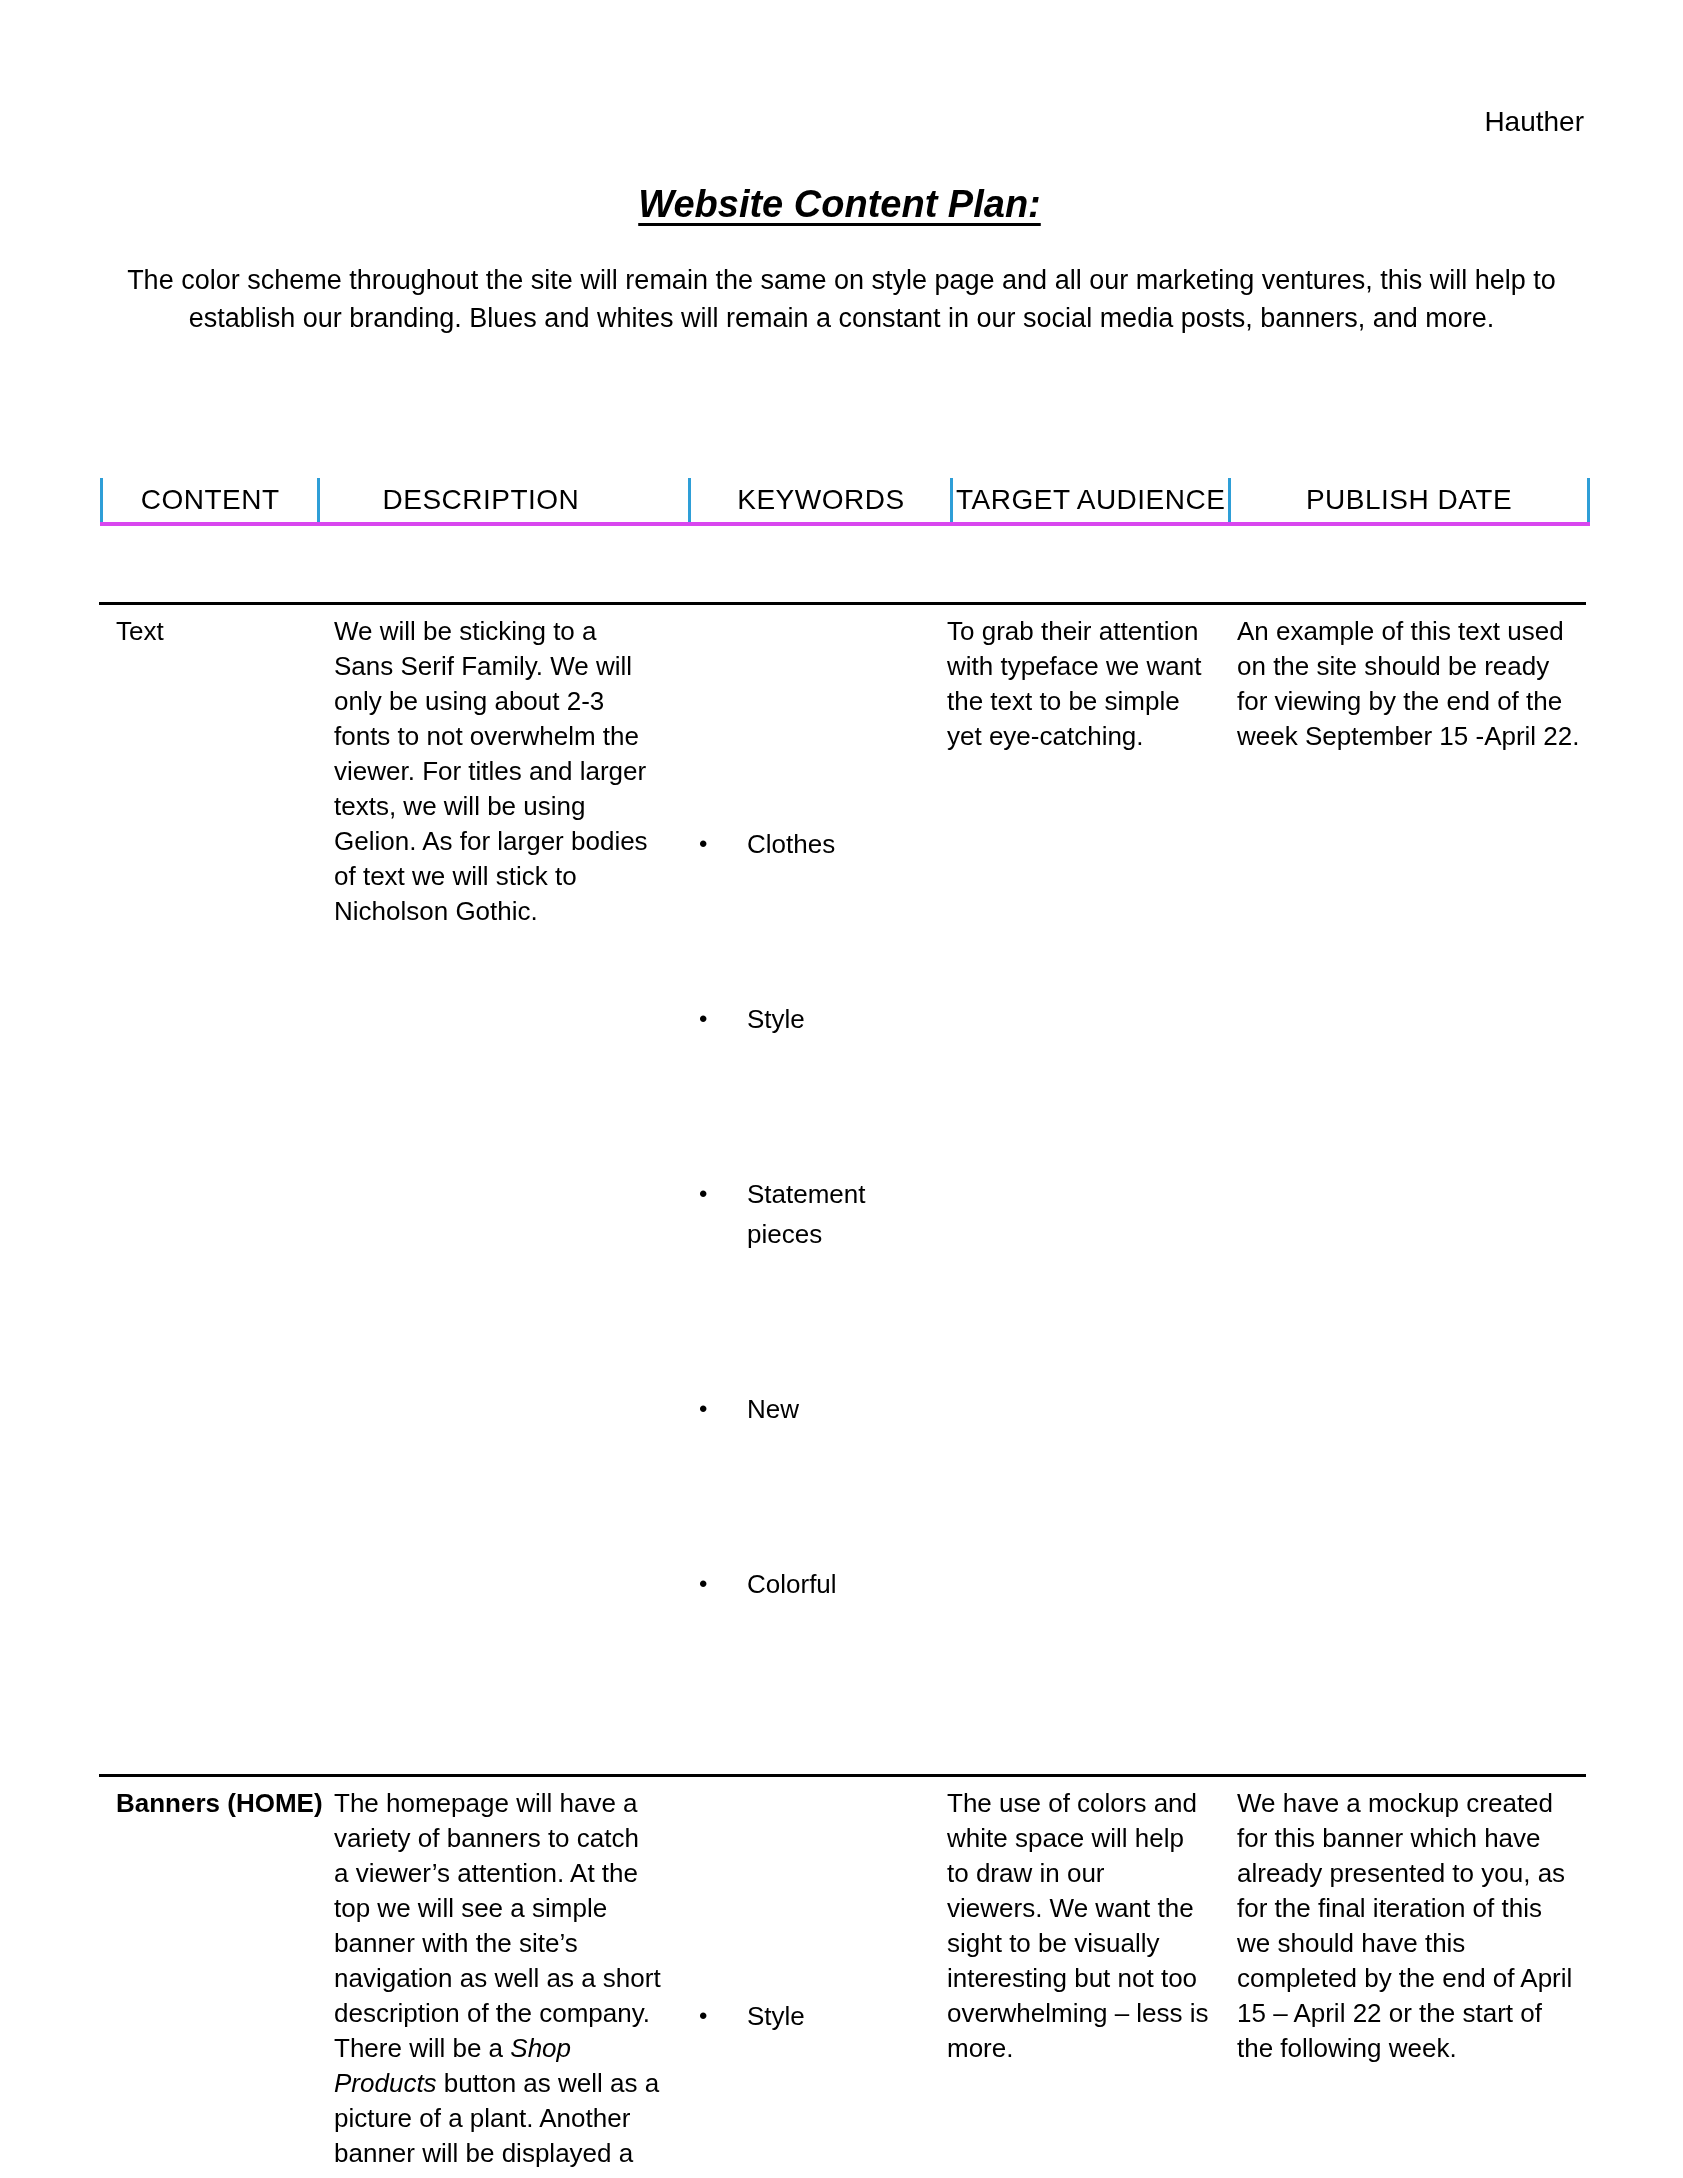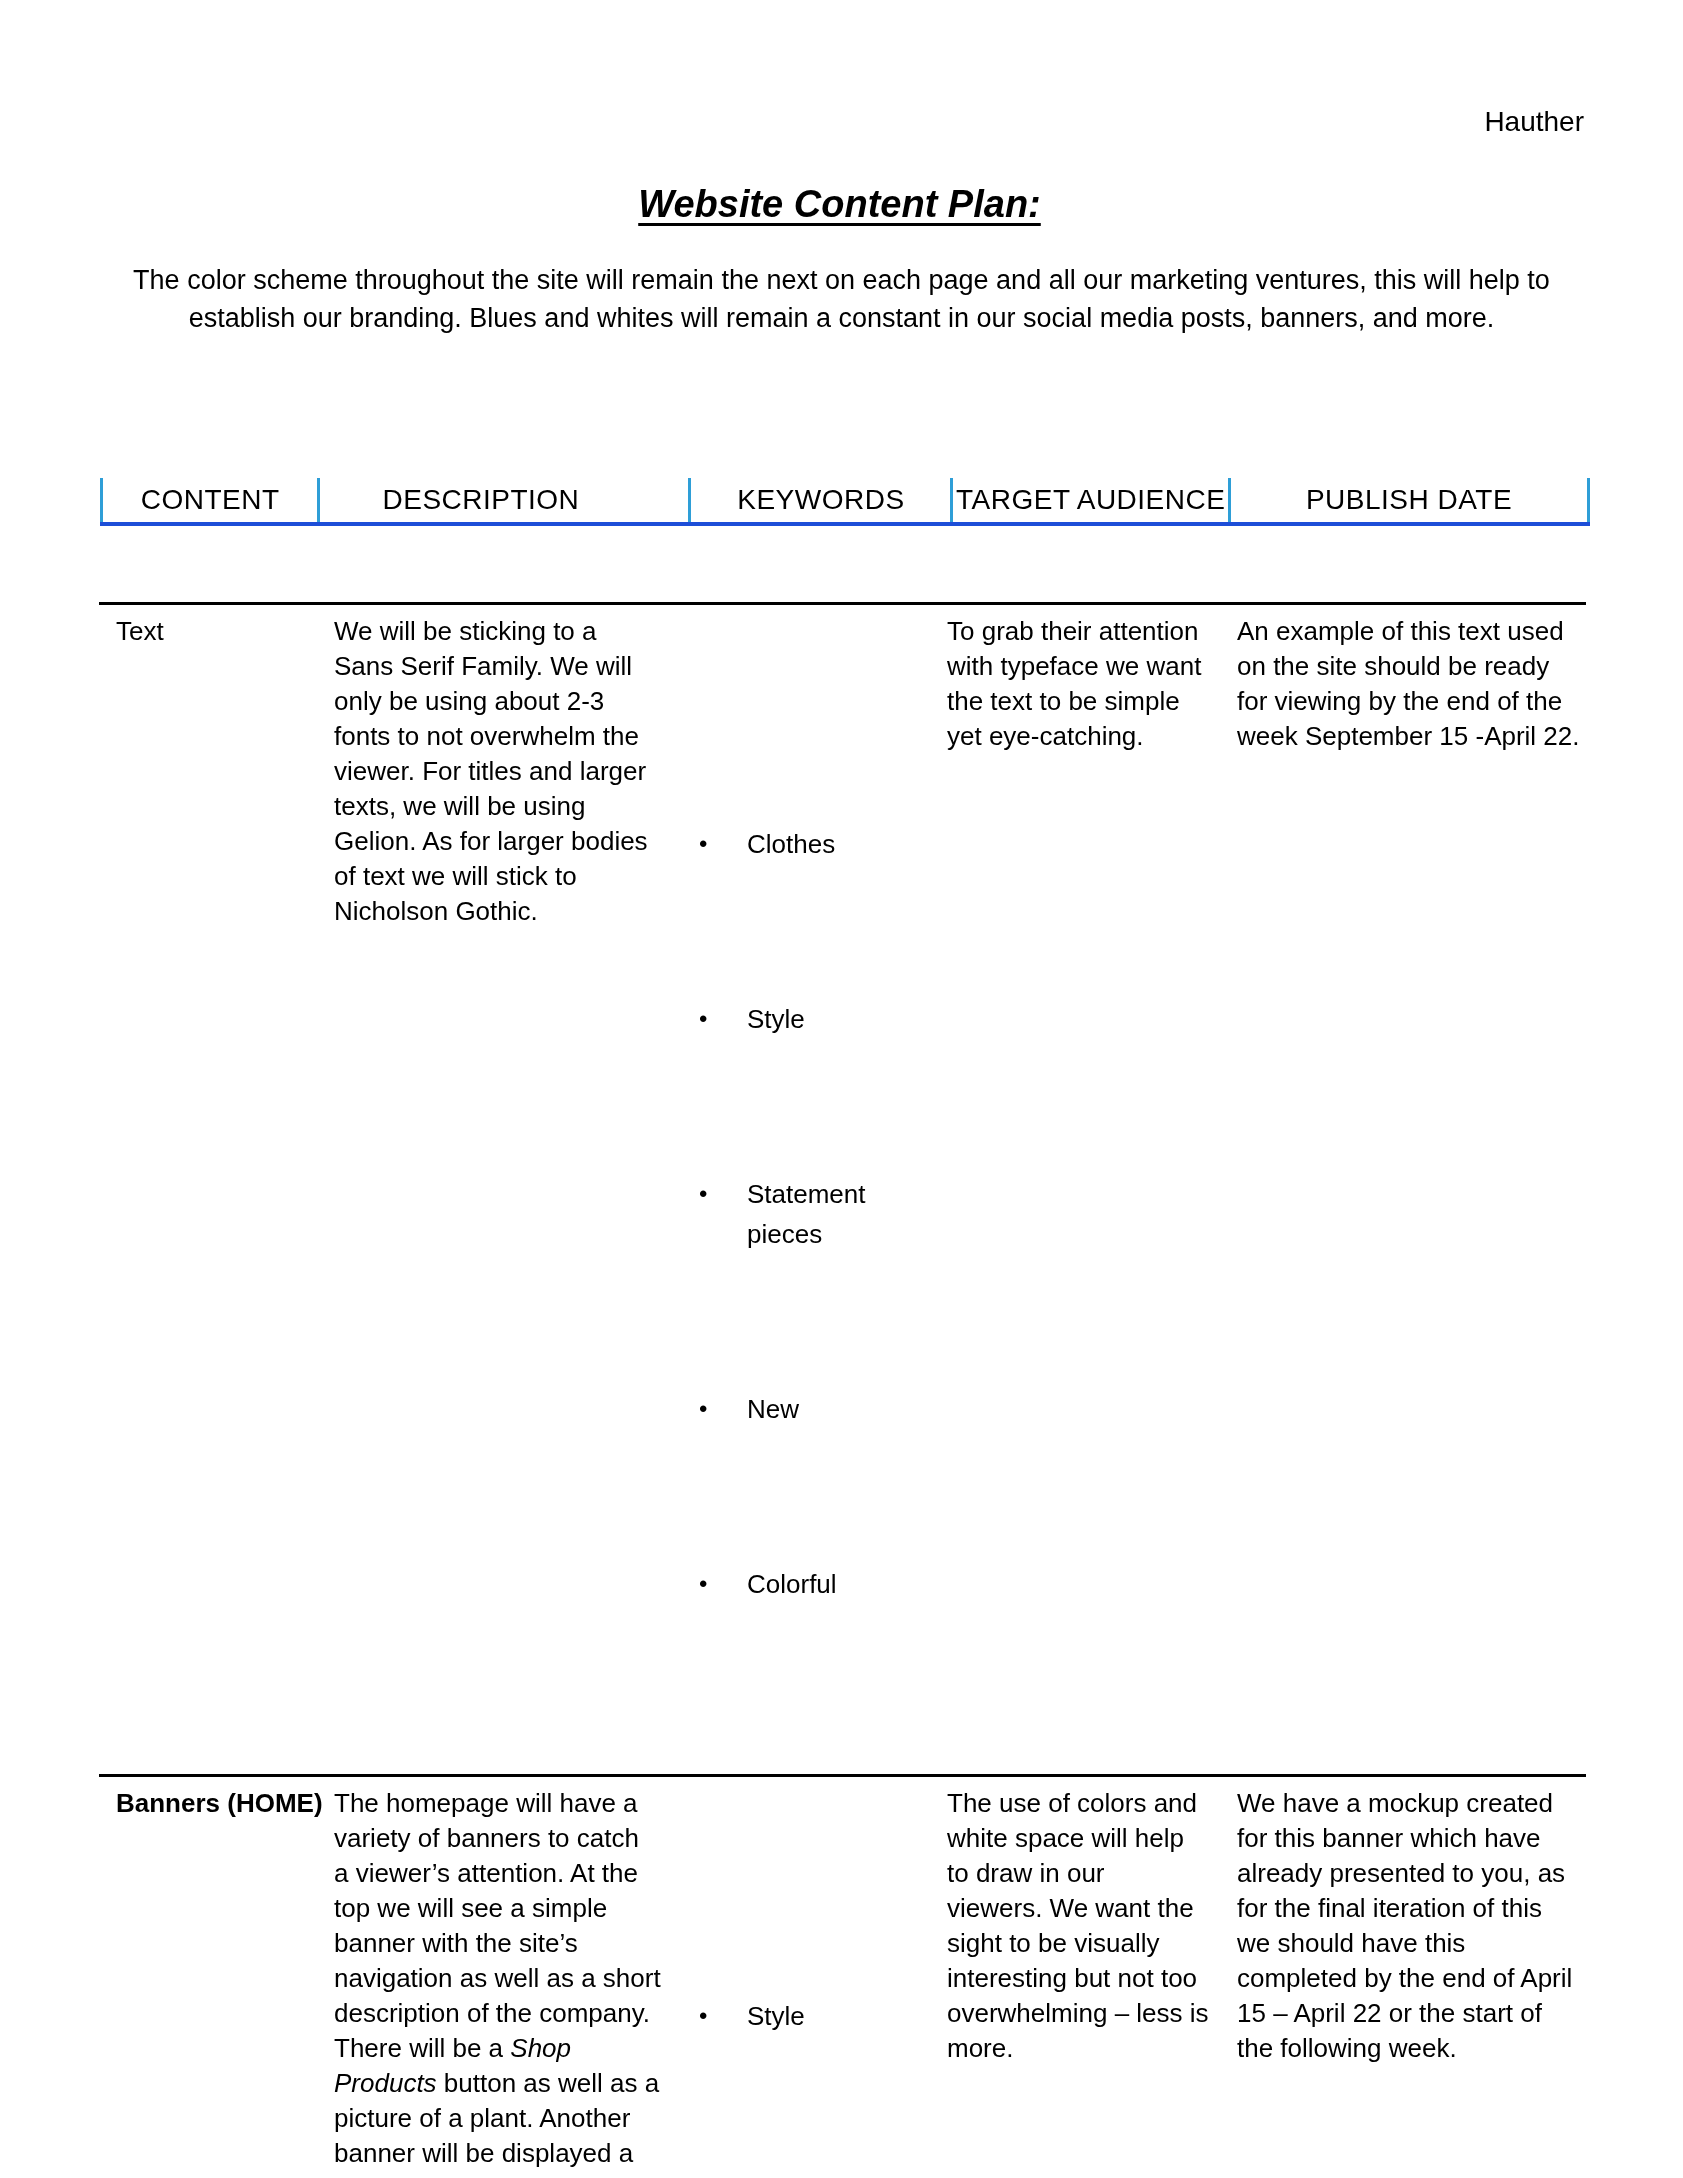--- a/index.html
+++ b/index.html
@@ -48,21 +48,21 @@
 
   
   .header-table {
     position: absolute;
     left: 100px;
     top: 478px;
     width: 1490px;
     height: 48px;
     display: flex;
     box-sizing: border-box;
-    border-bottom: 4px solid #1d4ed8;
+    border-bottom: 4px solid #d946ef;
   }
   .header-cell {
     box-sizing: border-box;
     border-left: 3px solid #2e9ed7;
     display: flex;
     align-items: center;
     justify-content: center;
     font-size: 28px;
     letter-spacing: 0.5px;
     white-space: pre;
@@ -125,21 +125,21 @@
 <body>
 
 <div class="page">
 
   <div class="author">Hauther</div>
 
   <div class="doc-title">
     <span>Website Content Plan:</span>
   </div>
 
-  <div class="intro p1">The color scheme throughout the site will remain the next on each page and all our marketing ventures, this will help to
+  <div class="intro p1">The color scheme throughout the site will remain the same on style page and all our marketing ventures, this will help to
 establish our branding. Blues and whites will remain a constant in our social media posts, banners, and more.</div>
 
   <div class="header-table">
     <div class="header-cell h1">CONTENT</div>
     <div class="header-cell h2">DESCRIPTION</div>
     <div class="header-cell h3">KEYWORDS</div>
     <div class="header-cell h4">TARGET AUDIENCE</div>
     <div class="header-cell h5">PUBLISH DATE</div>
   </div>
 

